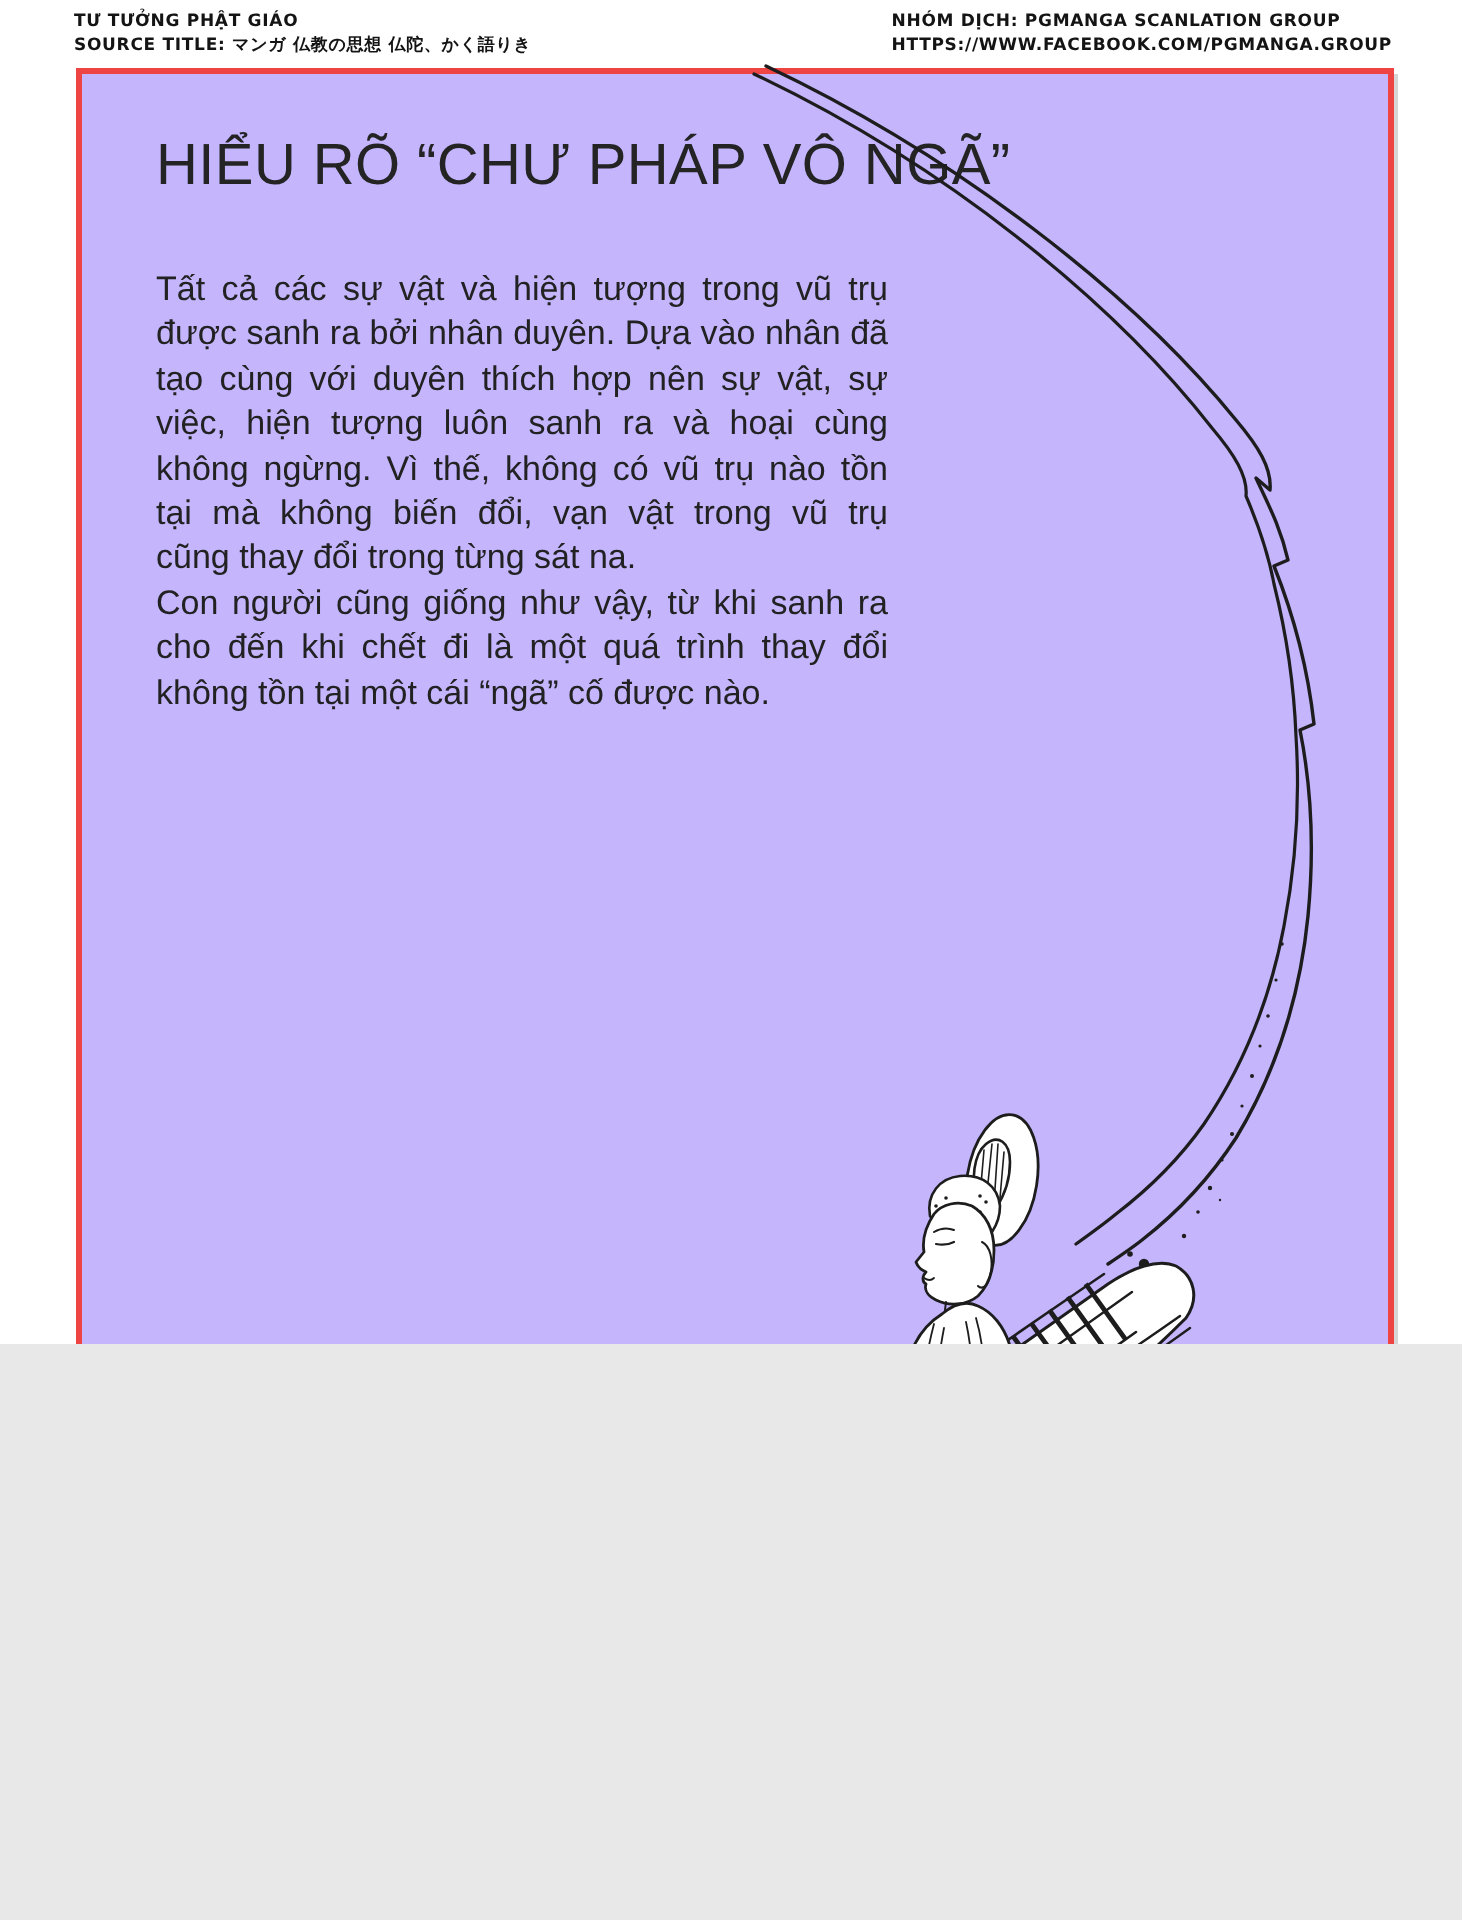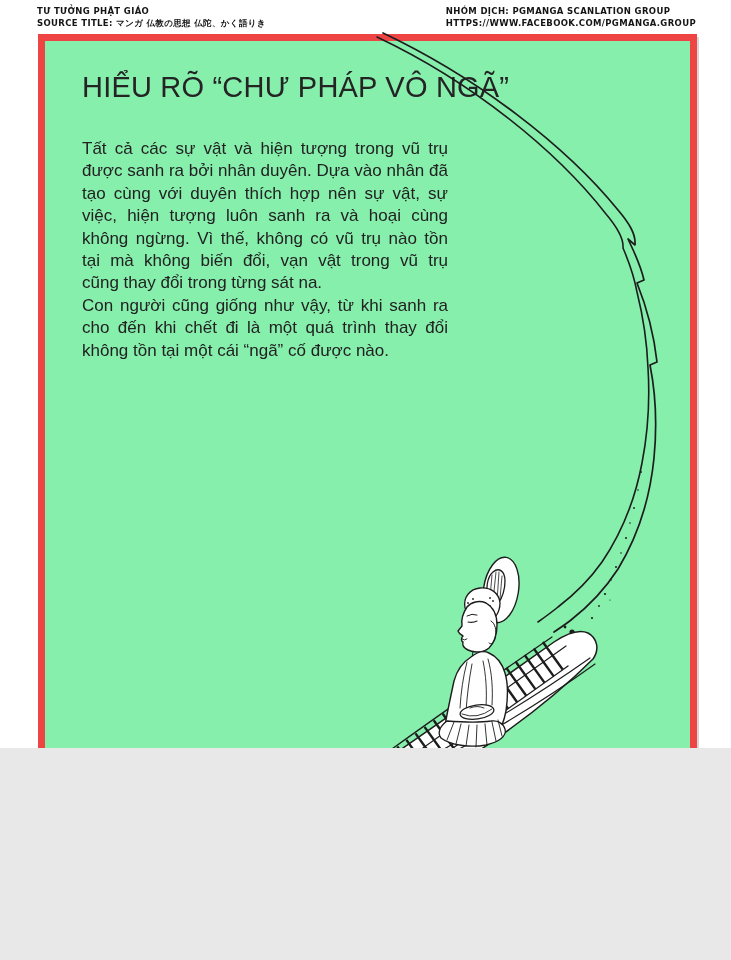--- a/index.html
+++ b/index.html
@@ -1,37 +1,37 @@
 <!DOCTYPE html>
 <html><head>
 <meta charset="utf-8">
 <style>
   html,body { margin:0; padding:0; background:#e8e8e8; }
   .page {
     position:relative;
-    width:731px; height:748px;
+    width:731px; height:672px;
     background:#ffffff;
     font-family:"Liberation Sans", sans-serif;
     color:#1b1b1b;
     overflow:hidden;
     margin:0 auto;
   }
   .hdr {
     position:absolute; top:5px;
     font-size:8.5px; font-weight:bold; letter-spacing:.35px;
     line-height:12px; color:#141414;
     font-family:"DejaVu Sans", "Liberation Sans", sans-serif;
   }
   .hdr-left  { left:37px;  text-align:left; }
   .hdr-right { right:35px; text-align:left; }
   .panel {
     position:absolute; left:38px; top:34px;
     width:659px; height:838px;
-    border:7px solid #ef4444;
-    background:#86efac;
+    border:3px solid #ef4444;
+    background:#c4b5fd;
     box-sizing:border-box;
     box-shadow:2px 3px 0 rgba(0,0,0,0.16);
   }
   .panel-title {
     position:absolute; left:37px; top:30px;
     font-size:29px; font-weight:400; color:#242424;
     letter-spacing:0.2px; white-space:nowrap;
   }
   .body-text {
     position:absolute; left:37px; top:97px;

